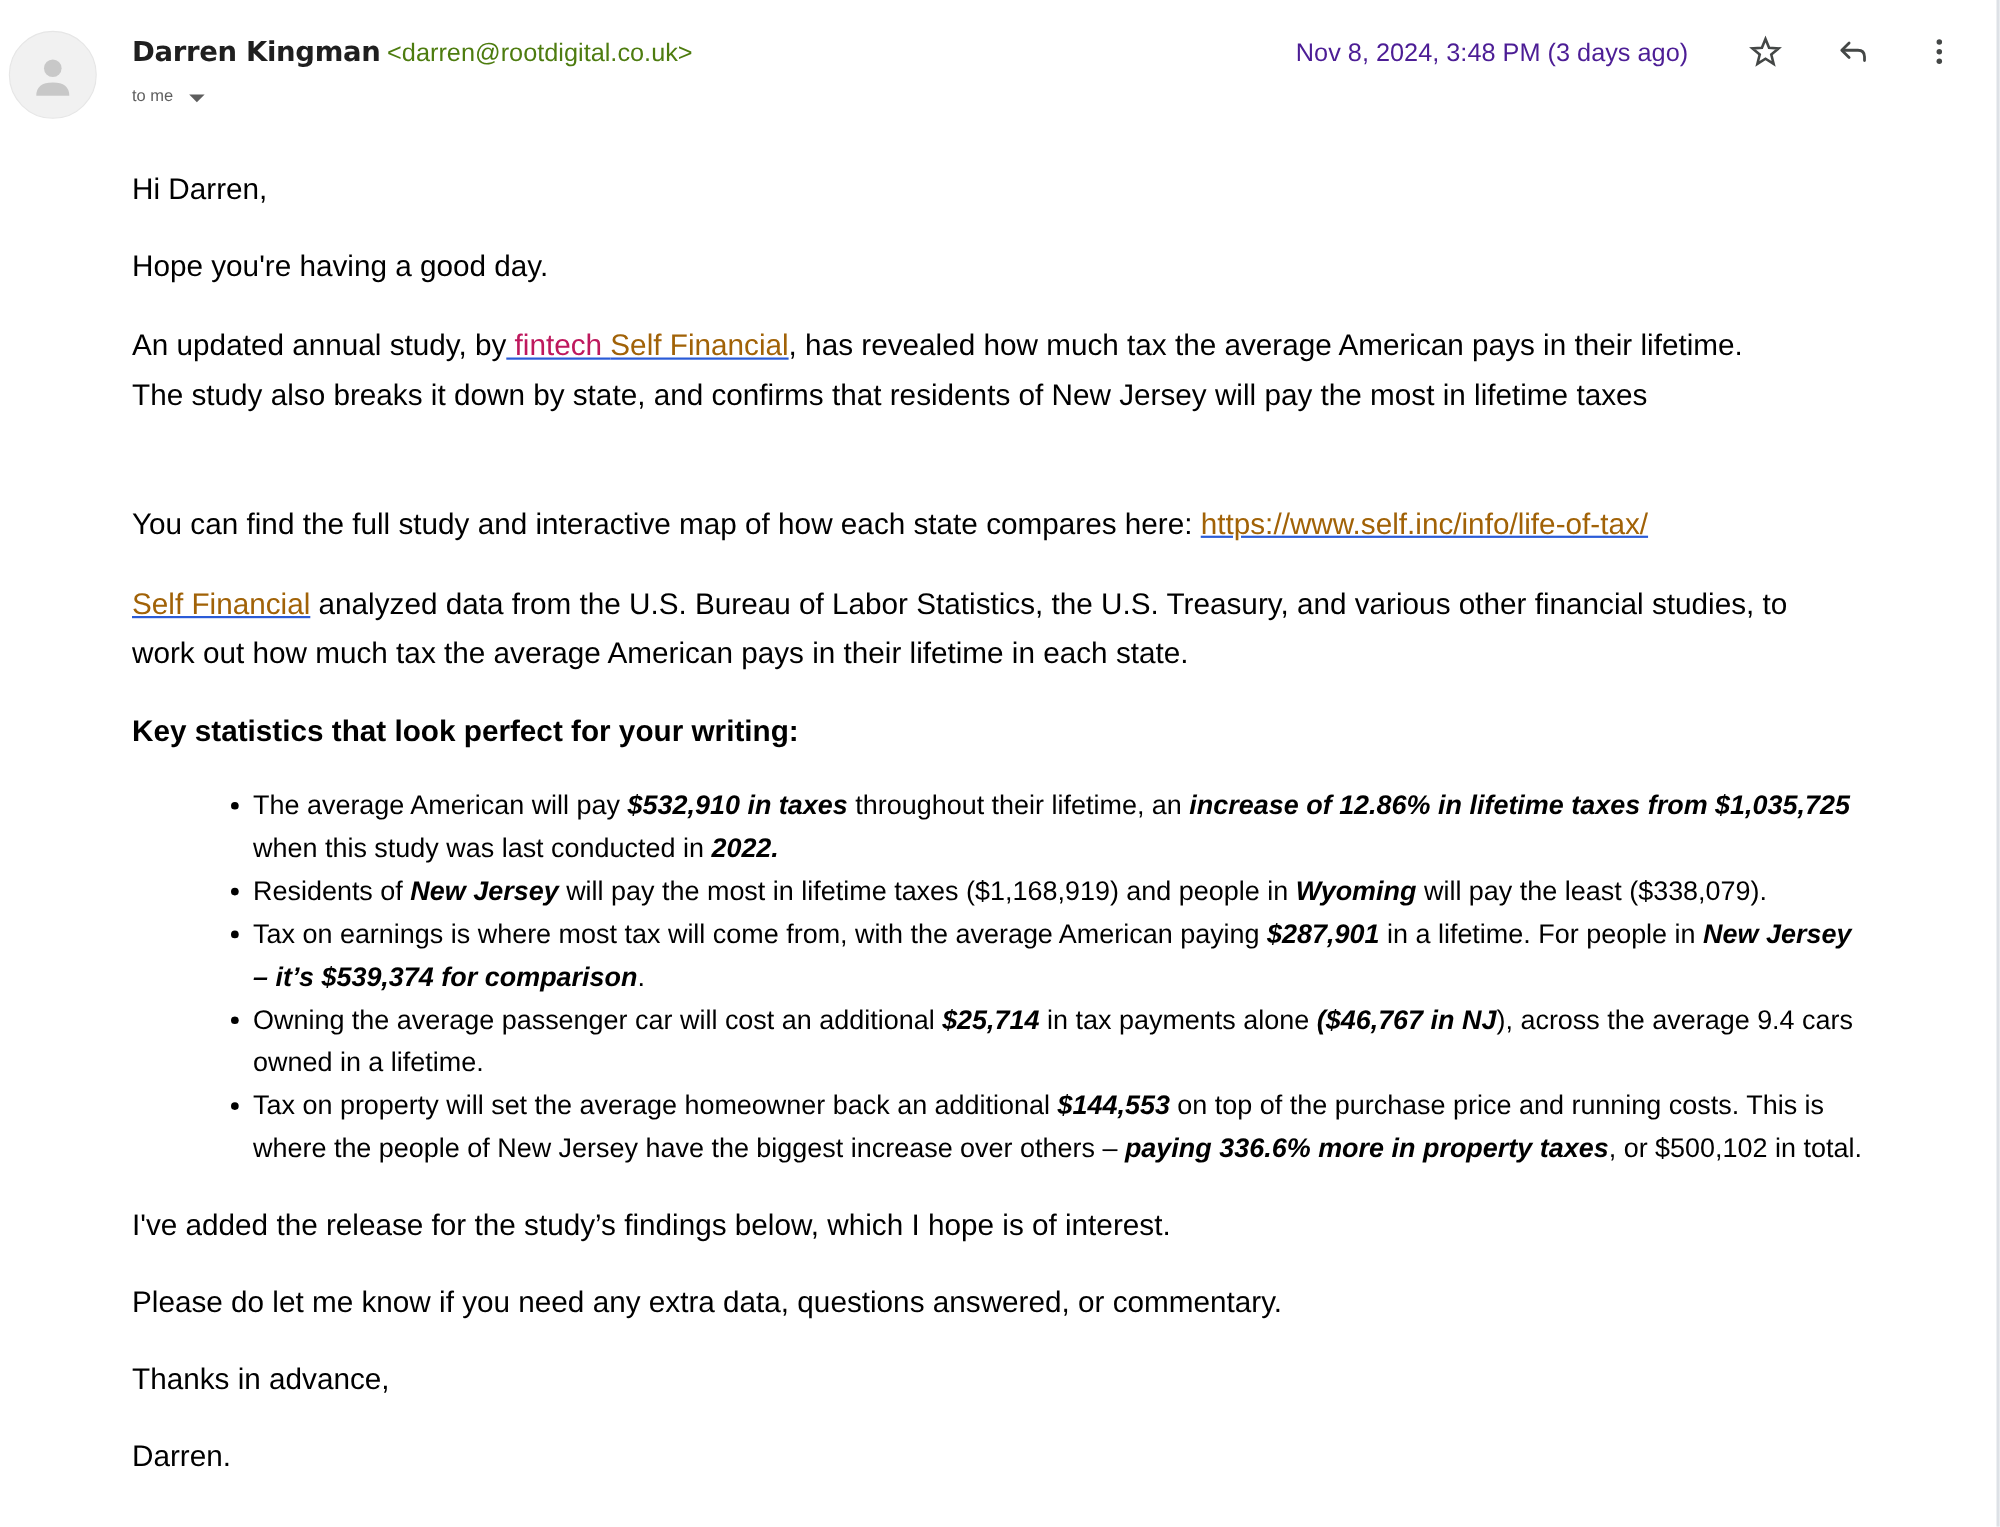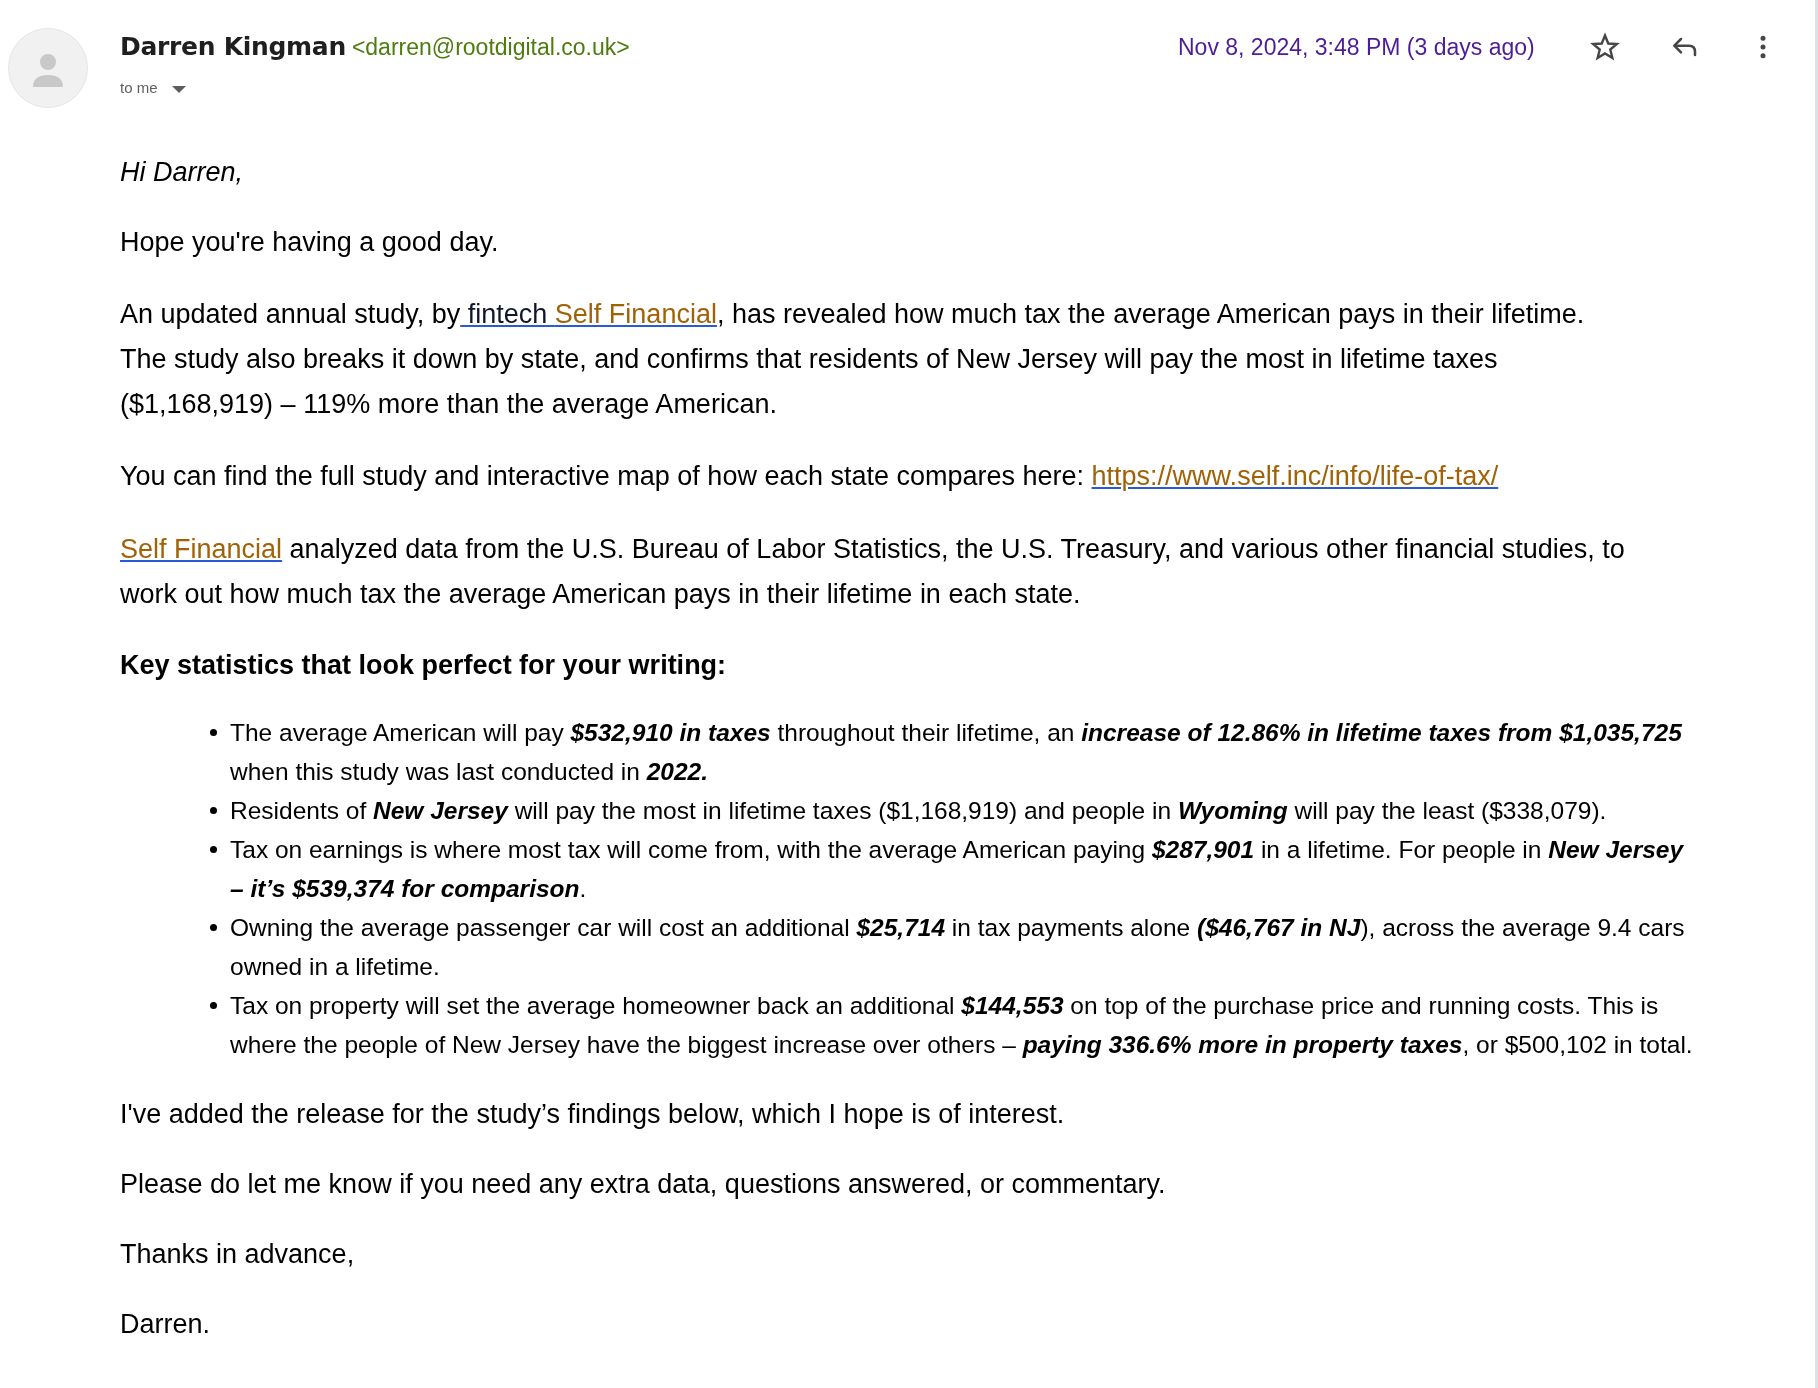--- a/index.html
+++ b/index.html
@@ -105,21 +105,21 @@
       color: #000000;
       white-space: nowrap;
     }
     .link {
       color: #a16207;
       text-decoration: underline;
       text-decoration-color: #2a5bd7;
       cursor: pointer;
     }
     .link-dark {
-      color: #0f172a;
+      color: #be185d;
       text-decoration: underline;
       text-decoration-color: #2a5bd7;
       cursor: pointer;
     }
     .heading {
       font-weight: bold;
     }
     .bullets {
       position: absolute;
       left: 230px;
@@ -184,27 +184,26 @@
 </div>
 
 <div class="icon-btn" style="left:1743px;">
   <svg width="30" height="30" viewBox="0 0 24 24">
     <circle cx="12" cy="5" r="2" fill="#444746"></circle>
     <circle cx="12" cy="12" r="2" fill="#444746"></circle>
     <circle cx="12" cy="19" r="2" fill="#444746"></circle>
   </svg>
 </div>
 
-<div class="body-text" style="top:150px;font-style:italic;">Hi Darren,</div>
+<div class="body-text" style="top:150px;">Hi Darren,</div>
 <div class="body-text" style="top:220px;">Hope you're having a good day.</div>
 
 <div class="body-text" style="top:292px;">
   <div><span>An updated annual study, by</span><span class="link-dark"> fintech </span><span class="link">Self Financial</span><span>, has revealed how much tax the average American pays in their lifetime.</span></div>
   <div>The study also breaks it down by state, and confirms that residents of New Jersey will pay the most in lifetime taxes</div>
-  <div>($1,168,919) – 119% more than the average American.</div>
 </div>
 
 <div class="body-text" style="top:454px;">
   <span>You can find the full study and interactive map of how each state compares here: </span><span class="link">https://www.self.inc/info/life-of-tax/</span>
 </div>
 
 <div class="body-text" style="top:527px;">
   <div><span class="link">Self Financial</span><span> analyzed data from the U.S. Bureau of Labor Statistics, the U.S. Treasury, and various other financial studies, to</span></div>
   <div>work out how much tax the average American pays in their lifetime in each state.</div>
 </div>

